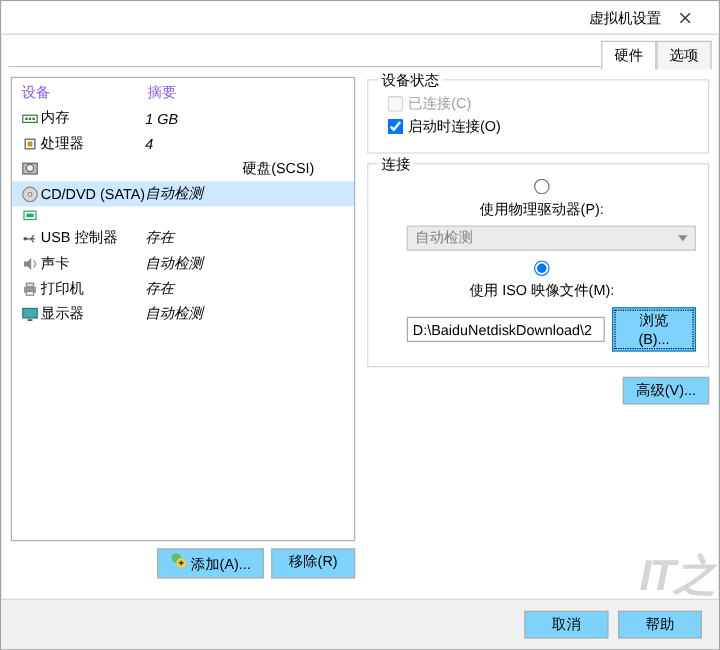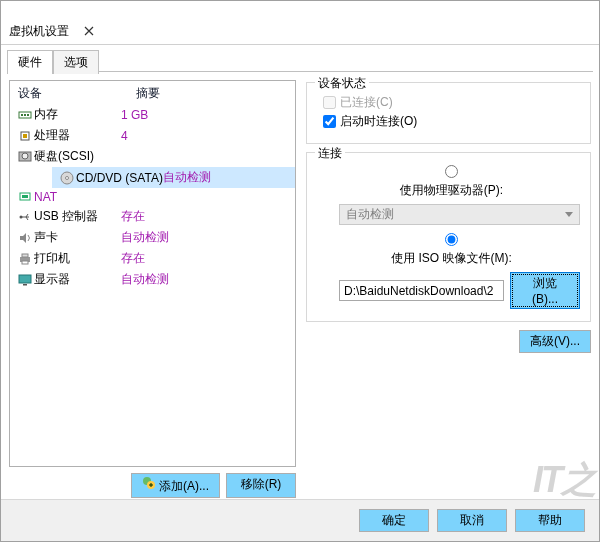--- a/index.html
+++ b/index.html
@@ -1,34 +1,34 @@
 <!DOCTYPE html>
 <html><head>
 <meta charset="utf-8">
 <style>
   * { box-sizing: border-box; font-family: "Microsoft YaHei", "Segoe UI", Tahoma, sans-serif; font-size: 12px; }
   body { margin: 0; background: #fff; width: 600px; height: 542px; overflow: hidden; border: 1px solid #a0a0a0; position: relative; }
-  .titlebar { height: 28px; line-height: 28px; padding: 0 8px; background: #fff; border-bottom: 1px solid #d0d0d0; display: flex; justify-content: flex-start; align-items: center; margin-top: 16px; }
+  .titlebar { height: 28px; line-height: 28px; padding: 0 8px; background: #fff; border-bottom: 1px solid #d0d0d0; display: flex; justify-content: flex-end; align-items: center; }
   .titlebar .title { font-size: 12px; }
   .close { width: 40px; height: 26px; display: flex; align-items: center; justify-content: center; cursor: pointer; }
   .close svg { width: 10px; height: 10px; }
-  .tabs { margin: 4px 6px 0 6px; position: relative; height: 22px; }
+  .tabs { margin: 4px 6px 0 6px; position: relative; height: 22px; text-align: right; }
   .tab { display: inline-block; padding: 3px 10px; border: 1px solid #c0c0c0; border-bottom: none; background: #fff; position: relative; top: 1px; cursor: pointer; }
   .tab.inactive { background: #f4f4f4; }
   .tabline { border-top: 1px solid #c0c0c0; margin: 0 6px; }
   .content { display: flex; padding: 8px; gap: 10px; height: 450px; }
   .left { width: 290px; display: flex; flex-direction: column; }
   .devlist { border: 1px solid #b0b0b0; flex: 1; background: #fff; overflow: hidden; }
-  .devhead { display: flex; padding: 4px 8px 2px 8px; color: #0f172a; gap: 13px; }
+  .devhead { display: flex; padding: 4px 8px 2px 8px; color: #8b5cf6; }
   .devhead .c1 { width: 105px; }
-  .row { display: flex; align-items: center; padding: 2px 6px; cursor: default; }
-  .row.sel { background: #cde8ff; margin-left: 42px; }
+  .row { display: flex; align-items: center; padding: 2px 6px; cursor: default; justify-content: space-between; }
+  .row.sel { background: #cde8ff; }
   .row .ic { width: 18px; display: inline-flex; align-items: center; justify-content: center; }
   .row .nm { width: 87px; }
-  .row .sm { color: #a21caf; flex:1; }
+  .row .sm { color: #000000; flex:1;font-style:italic; }
   .leftbtns { display: flex; justify-content: flex-end; gap: 6px; padding: 6px 0 16px 0; }
   .btn { border: 1px solid #adadad; background: #7dd3fc; padding: 2px 10px; cursor: pointer; min-width: 70px; text-align: center; }
   .btn.focus { outline: 1px dotted #000; outline-offset: -3px; border-color:#0078d7; }
   .right { flex: 1; display: flex; flex-direction: column; gap: 8px; padding-top:2px; }
   .group { border: 1px solid #d8d8d8; padding: 10px 10px 12px 10px; position: relative; }
   .group .legend { position: absolute; top: -8px; left: 8px; background: #fff; padding: 0 3px; }
   .chk { display: flex; align-items: center; gap: 4px; padding: 1px 0 1px 6px; }
   .chk input { margin:0; width:13px; height:13px;}
   .chk.dis { color: #a0a0a0; }
   .radio { display: flex; align-items: center; gap: 4px; padding: 2px 0 2px 6px; flex-direction: column; }
@@ -107,21 +107,20 @@
         <span class="nm">CD/DVD (SATA)</span>
         <span class="sm">自动检测</span>
       </div>
       <div class="row">
         <span class="ic">
             <svg width="14" height="12">
               <rect x="2" y="2" width="10" height="7" fill="none" stroke="#2a6"></rect>
               <rect x="4" y="4" width="6" height="3" fill="#2a6"></rect>
             </svg>
           </span>
-        <span class="sm">NAT</span>
       </div>
       <div class="row">
         <span class="ic">
             <svg width="14" height="12">
               <path d="M3 6 h8 M8 6 l2 -3 M8 6 l2 3" stroke="#555" fill="none"></path>
               <circle cx="3" cy="6" r="1.5" fill="#555"></circle>
             </svg>
           </span>
         <span class="nm">USB 控制器</span>
         <span class="sm">存在</span>
@@ -207,16 +206,15 @@
 
     <div class="advrow">
       <div class="btn" style="display:inline-block">高级(V)...</div>
     </div>
   </div>
 </div>
 
 <div class="watermark">IT之</div>
 
 <div class="bottom">
-  <div class="btn">确定</div>
   <div class="btn">取消</div>
   <div class="btn">帮助</div>
 </div>
 
 </body></html>

